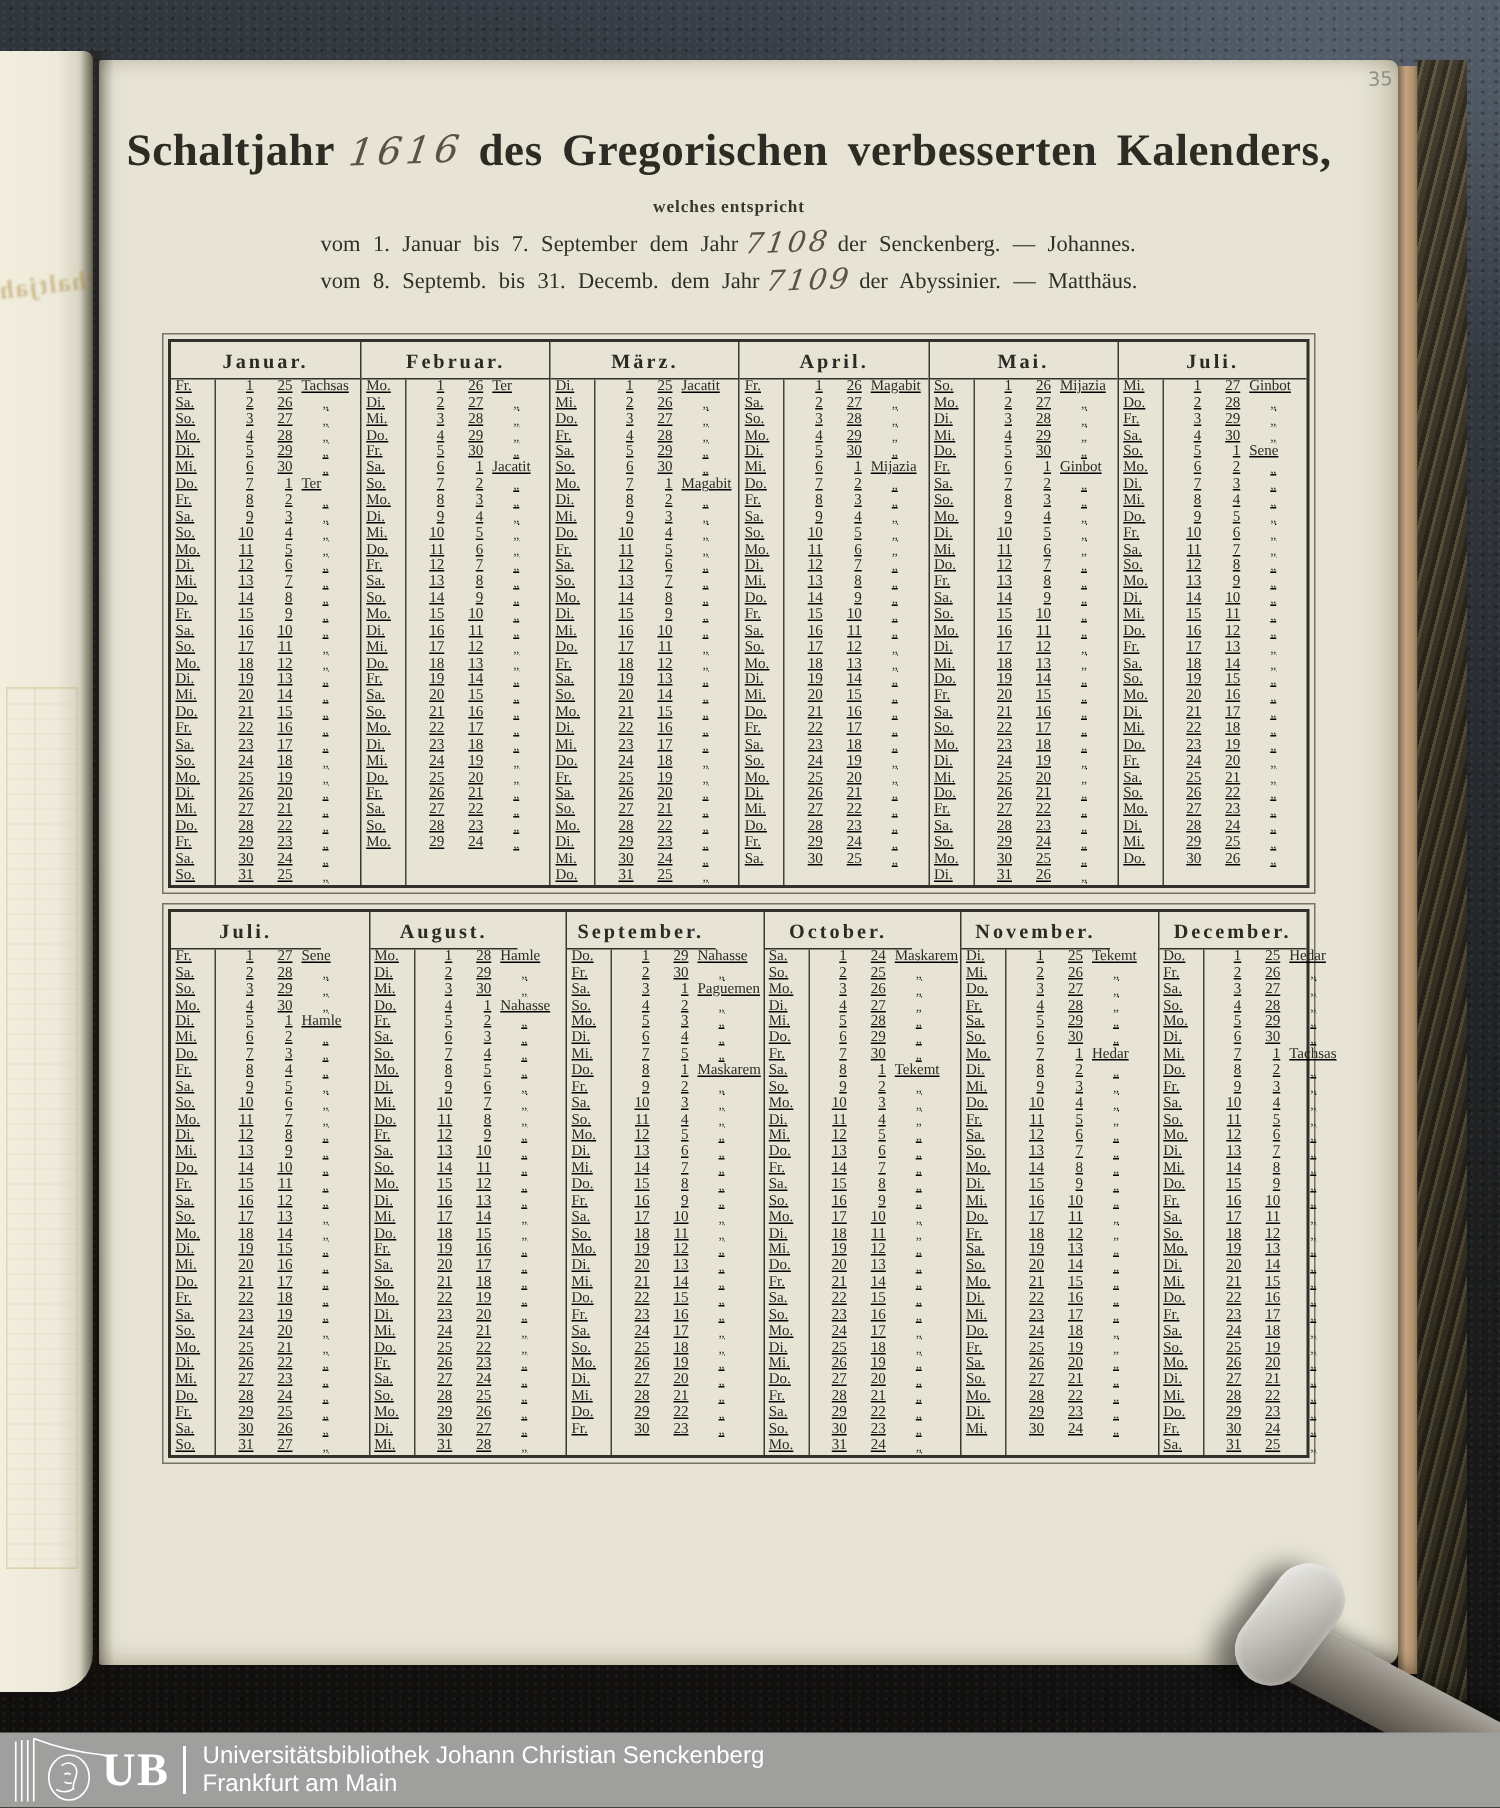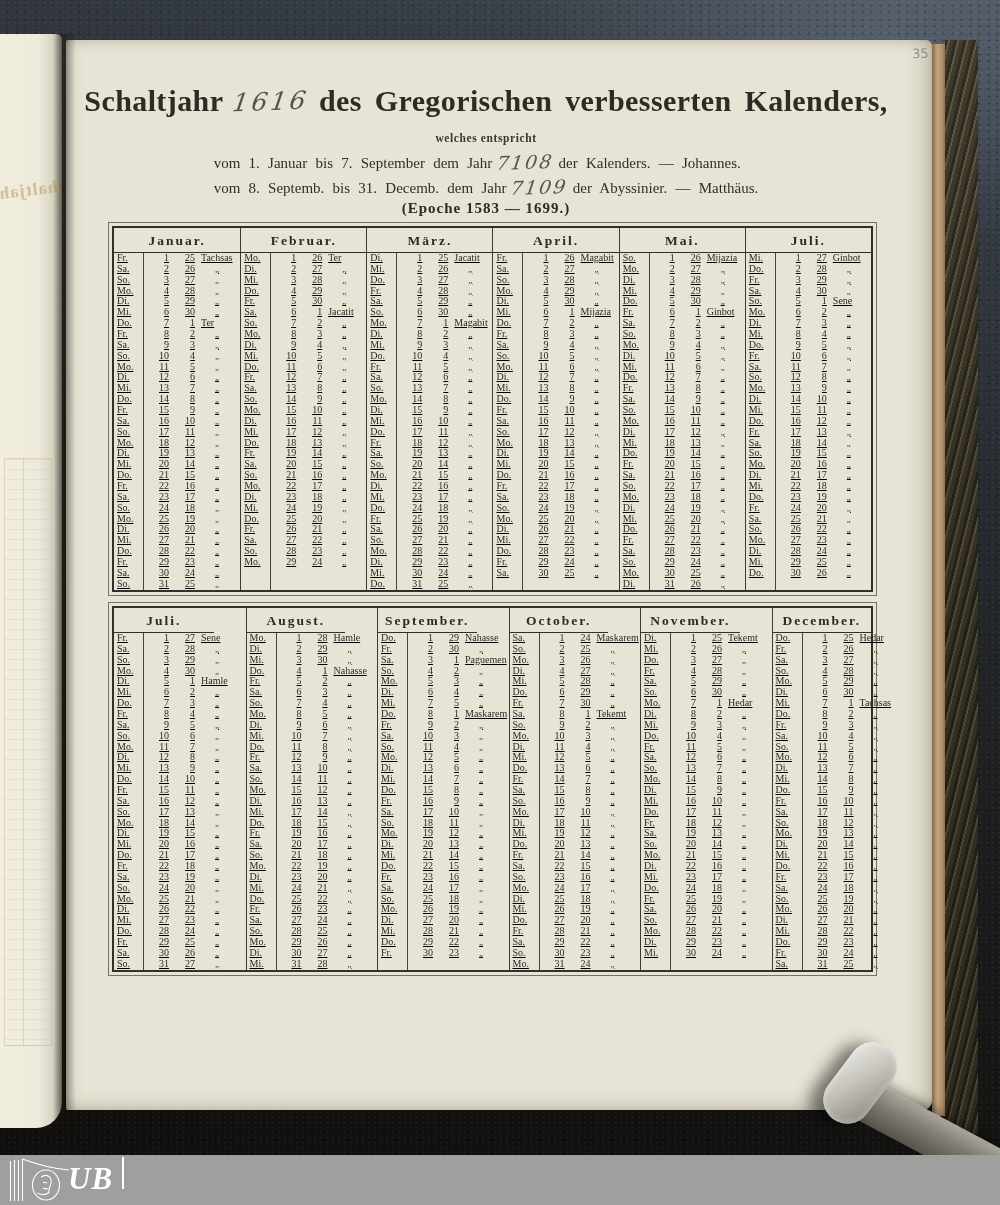--- a/index.html
+++ b/index.html
@@ -79,21 +79,21 @@
     transform:rotate(28deg);transform-origin:0 0;
     background:linear-gradient(180deg,#aaa69e 0%,#807c73 45%,#565249 100%);
     box-shadow:-9px -3px 12px rgba(0,0,0,.4);}
   .clip-head{position:absolute;left:836px;top:1038px;width:48px;height:90px;z-index:6;
     border-radius:24px;transform:rotate(37deg);
     background:linear-gradient(115deg,#e9e8e3 5%,#c6c4bd 45%,#8f8c85 95%);
     box-shadow:-10px 10px 16px rgba(0,0,0,.5), inset 0 0 6px rgba(255,255,255,.45);}
   
   .banner{position:absolute;left:0;top:1155px;width:1000px;height:50px;z-index:10;
     background:#9f9f9d;display:flex;align-items:center;}
-  .logo{display:flex;align-items:flex-start;margin-left:8px;font-style:italic;}
+  .logo{display:flex;align-items:center;margin-left:8px;}
   .logo-svg{display:block;}
   .ub{font-family:"Liberation Serif",serif;font-weight:700;font-size:31px;color:#ffffff;
     line-height:44px;margin-left:-2px;letter-spacing:1px;}
   .logo-div{width:2px;height:32px;background:#ffffff;margin:0 11px 0 9px;}
   .btext{font-family:"Liberation Sans",sans-serif;font-size:16px;color:#ffffff;line-height:19.5px;}
 </style>
 </head>
 <body>
 
 <div class="scene">
@@ -108,26 +108,25 @@
 
   <div class="page">
     <div class="pencil">35</div>
 
     <div class="title"><span>Schaltjahr</span><span class="hw">1616</span><span>des Gregorischen verbesserten Kalenders,</span></div>
 
     <div class="subtitle">welches entspricht</div>
 
     <div class="corr">
       <div class="corr-inner">
-        <div class="corr-line"><span>vom 1. Januar bis 7. September dem Jahr</span><span class="hw">7108</span><span>der Kalenders. — Johannes.</span></div>
+        <div class="corr-line"><span>vom 1. Januar bis 7. September dem Jahr</span><span class="hw">7108</span><span>der Senckenberg. — Johannes.</span></div>
         <div class="corr-line"><span>vom 8. Septemb. bis 31. Decemb. dem Jahr</span><span class="hw">7109</span><span>der Abyssinier. — Matthäus.</span></div>
       </div>
     </div>
 
-    <div class="epoch">(Epoche 1583 — 1699.)</div>
 
     <div class="cal t1">
       <div class="month">
         <div class="m-name">Januar.</div>
         <div class="m-body">
             <div class="mrow">
               <div class="wd">Fr.</div>
               <div class="gd">1</div>
               <div class="ad">25</div>
               <div class="ml">Tachsas</div>
@@ -2399,15 +2398,19 @@
             <path d="M14.5 2 V44"></path>
           <path d="M14.5 2 C 30 8 46 11.5 61 13"></path>
           <ellipse cx="38" cy="28" rx="13.5" ry="15"></ellipse>
           <path d="M33 20 c 6 -4 11 0 10 6 c -0.7 4 -3 6 -2 9.5 c -3.5 2.5 -8 2.5 -11.5 0.5"></path>
           <path d="M35 26 q 2 -1.5 4 0 M35 31 q 2.5 1.5 5 0.5"></path>
         </g>
       </svg>
       <span class="ub">UB</span>
       <span class="logo-div"></span>
     </div>
+    <div class="btext">
+      <div>Universitätsbibliothek Johann Christian Senckenberg</div>
+      <div>Frankfurt am Main</div>
+    </div>
   </div>
 
 </div>
 
 </body></html>

